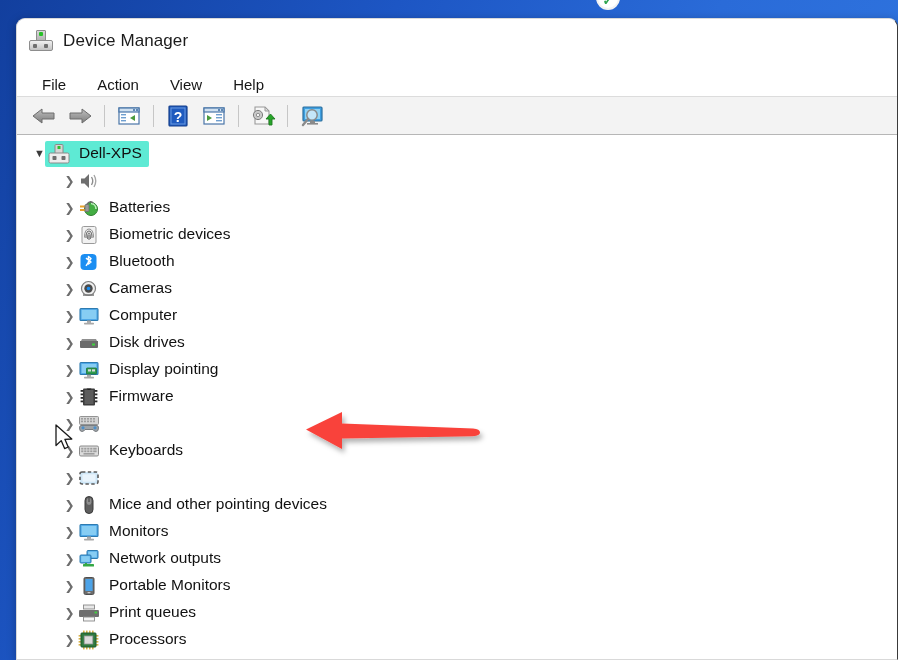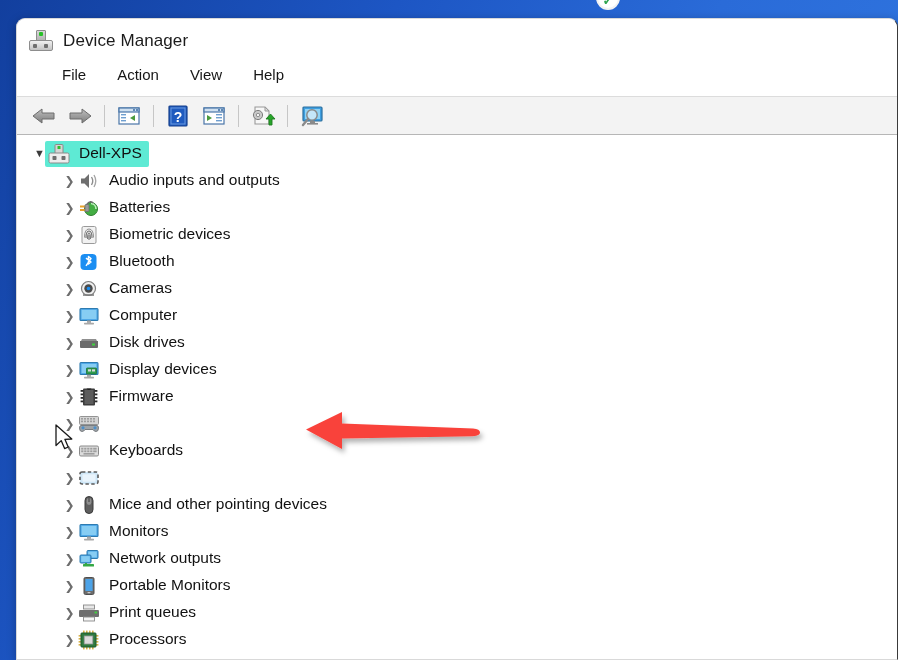--- a/index.html
+++ b/index.html
@@ -100,22 +100,22 @@
     color: #1b1b1b;
     letter-spacing: 0.1px;
   }
 
   
   #menubar {
     height: 34px;
     flex: 0 0 34px;
     background: #ffffff;
     display: flex;
-    align-items: flex-start;
-    padding-left: 34px;
+    align-items: flex-end;
+    padding-left: 14px;
     border-bottom: 1px solid #dcdcdc;
   }
   .menu-item {
     font-size: 15px;
     color: #161616;
     padding: 3px 11px;
     margin-right: 9px;
     cursor: default;
     border-radius: 3px;
   }
@@ -339,21 +339,20 @@
 
     <div class="tree-row child">
       <div class="expander">❯</div>
       <div class="row-icon">
         <svg width="22" height="20" viewBox="0 0 22 20">
           <path d="M3 7.5 L6.5 7.5 L11 3 L11 17 L6.5 12.5 L3 12.5 Z" fill="#6f6f6f"></path>
           <path d="M13.5 6 Q16 10 13.5 14" stroke="#8d8d8d" stroke-width="1.4" fill="none"></path>
           <path d="M16 4 Q19.5 10 16 16" stroke="#a5a5a5" stroke-width="1.4" fill="none"></path>
         </svg>
       </div>
-      <div class="row-label">Audio inputs and outputs</div>
     </div>
 
     <div class="tree-row child">
       <div class="expander">❯</div>
       <div class="row-icon">
         <svg width="22" height="20" viewBox="0 0 22 20">
           <circle cx="13" cy="11" r="6.5" fill="#43ad43" stroke="#2f7f2f" stroke-width="1"></circle>
           <path d="M13 5.5 A5.5 5.5 0 0 1 18 11" stroke="#bdf0bd" stroke-width="1.6" fill="none"></path>
           <rect x="2" y="7.5" width="8" height="2" fill="#e8a12a"></rect>
           <rect x="2" y="11" width="8" height="2" fill="#e8a12a"></rect>
@@ -433,21 +432,21 @@
         <svg width="22" height="20" viewBox="0 0 22 20">
           <rect x="2" y="2.5" width="18" height="12" rx="1" fill="#4fa8e8" stroke="#2e7bb0" stroke-width="1.1"></rect>
           <rect x="3.6" y="4" width="14.8" height="9" fill="#87cdf3"></rect>
           <rect x="9" y="14.5" width="4" height="2.4" fill="#a8a8a8"></rect>
           <rect x="6" y="16.8" width="10" height="1.6" rx="0.6" fill="#a8a8a8"></rect>
           <rect x="8.5" y="8" width="10" height="6" rx="0.6" fill="#2f9d4e" stroke="#1d6e36" stroke-width="0.8"></rect>
           <rect x="10" y="9.3" width="3" height="2.2" fill="#d8d8d8"></rect>
           <rect x="14" y="9.3" width="3" height="2.2" fill="#d8d8d8"></rect>
         </svg>
       </div>
-      <div class="row-label">Display devices</div>
+      <div class="row-label">Display pointing</div>
     </div>
 
     <div class="tree-row child">
       <div class="expander">❯</div>
       <div class="row-icon">
         <svg width="22" height="20" viewBox="0 0 22 20">
           <rect x="5" y="1.5" width="12" height="17" rx="1" fill="#3d3d3d"></rect>
           <rect x="6.6" y="3" width="8.8" height="14" fill="#5c5c5c"></rect>
           <g fill="#2b2b2b">
             <rect x="2.6" y="3" width="2.6" height="1.8"></rect>

